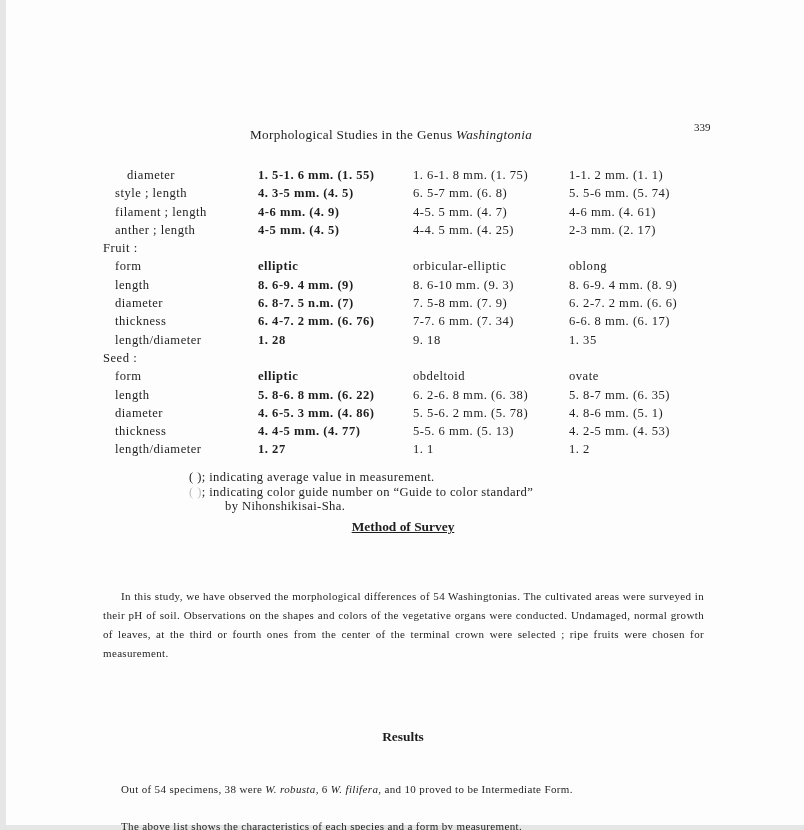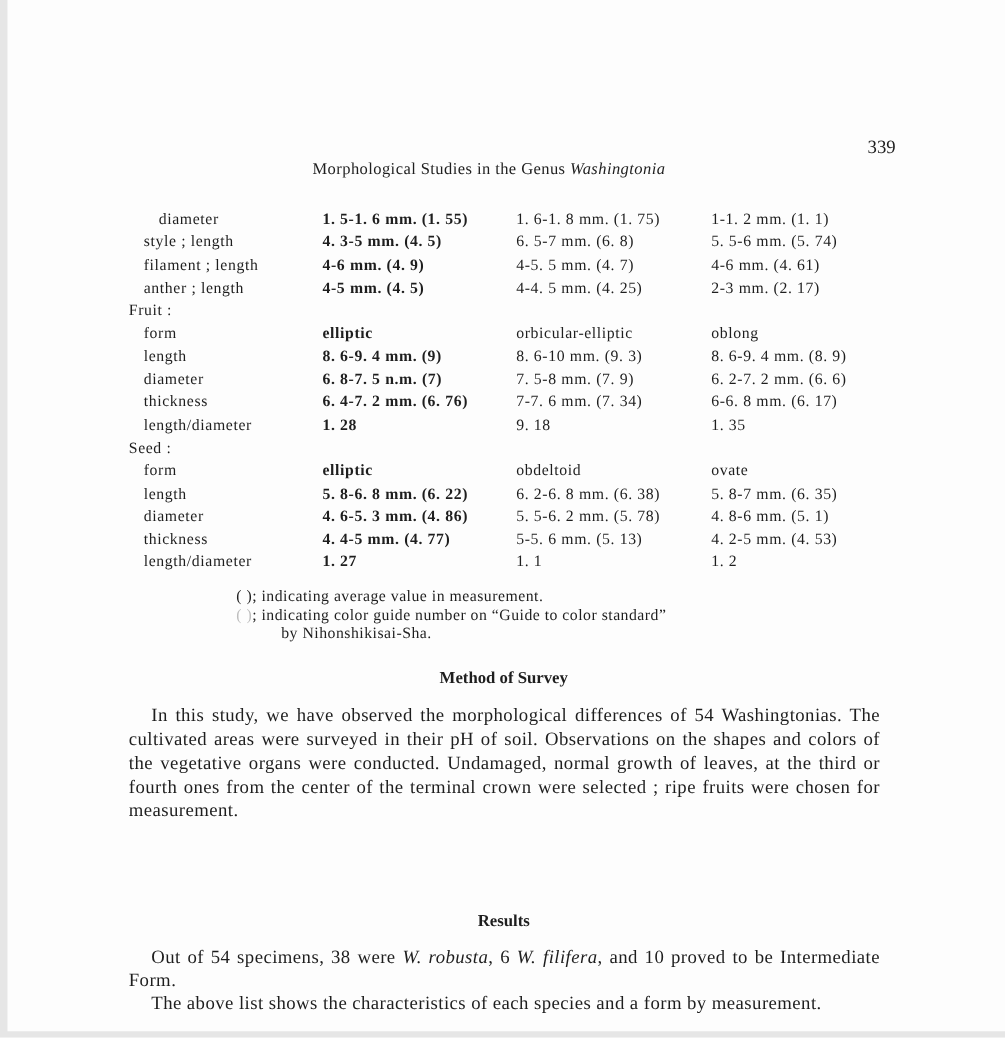--- a/index.html
+++ b/index.html
@@ -12,42 +12,42 @@
   }
   .page {
     position: absolute; left: 6px; top: 0;
     width: 794px; height: 825px;
     background: #fdfdfd;
     padding-left: 36px;
   }
   .abs { position: absolute; white-space: nowrap; }
   .running-head { top: 127px; left: 244px; font-size: 13.2px; letter-spacing: 0.35px; }
   .running-head i { font-style: italic; }
-  .page-number { top: 110px; left: 688px; font-size: 15px; }
+  .page-number { top: 121px; left: 688px; font-size: 11px; }
 
   .tbl { position: absolute; left: 0; top: 166px; width: 794px; }
   .row { position: relative; height: 18.3px; font-size: 12.6px; letter-spacing: 0.5px; }
   .row span { position: absolute; top: 2px; white-space: nowrap; }
   .lbl-sec { left: 97px; }
   .lbl-sub { left: 109px; }
   .lbl-subsub { left: 121px; }
   .c1 { left: 252px; font-weight: bold; }
   .c2 { left: 407px; }
   .c3 { left: 563px; }
 
   .notes { position: absolute; left: 183px; top: 470px; font-size: 12.6px; line-height: 14.5px; letter-spacing: 0.4px; }
   .notes div { white-space: nowrap; }
   .notes .light { color: #bdbdbd; }
   .notes .indent { padding-left: 36px; }
 
   .heading { position: absolute; left: 0; width: 794px; text-align: center; font-weight: bold; font-size: 13.4px; }
   .para {
     position: absolute; left: 97px; width: 601px;
-    font-size: 15px; line-height: 19px; letter-spacing: 0.35px;
-    text-align: justify; text-align-last: left;
+    font-size: 11px; line-height: 19px; letter-spacing: 0.35px;
+    text-align: justify; text-align-last: left; margin-top: 23px;
   }
   .para .first { text-indent: 18px; }
   .para i { font-style: italic; }
 </style>
 </head>
 <body>
 
 <div class="page">
 
   <div class="abs running-head"><span>Morphological Studies in the Genus </span><i>Washingtonia</i></div>
@@ -151,21 +151,21 @@
         <span class="c3">1. 2</span>
       </div>
     </div>
 
   <div class="notes">
     <div><span>(   )</span><span>; indicating average value in measurement.</span></div>
     <div><span class="light">(   )</span><span>; indicating color guide number on “Guide to color standard”</span></div>
     <div class="indent">by Nihonshikisai-Sha.</div>
   </div>
 
-  <div class="heading" style="top:534px;">Method of Survey</div>
+  <div class="heading" style="top:519px;text-decoration:underline;">Method of Survey</div>
   <div class="para" style="top:564px;">
     <div class="first">In this study, we have observed the morphological  differences  of  54  Washingtonias. The cultivated areas were surveyed in their pH of soil.  Observations on the shapes and colors of the vegetative organs were conducted.  Undamaged, normal growth of leaves, at the third or fourth ones from the center of the terminal crown   were selected ; ripe fruits were chosen for measurement.</div>
   </div>
 
   <div class="heading" style="top:729px;">Results</div>
   <div class="para" style="top:757px;">
     <div class="first"><span>Out of 54 specimens, 38 were </span><i>W. robusta</i><span>, 6 </span><i>W. filifera</i><span>, and 10  proved to be Intermediate Form.</span></div>
   </div>
   <div class="para" style="top:794px;">
     <div class="first">The above list shows the characteristics of each species and a form by measurement.</div>

